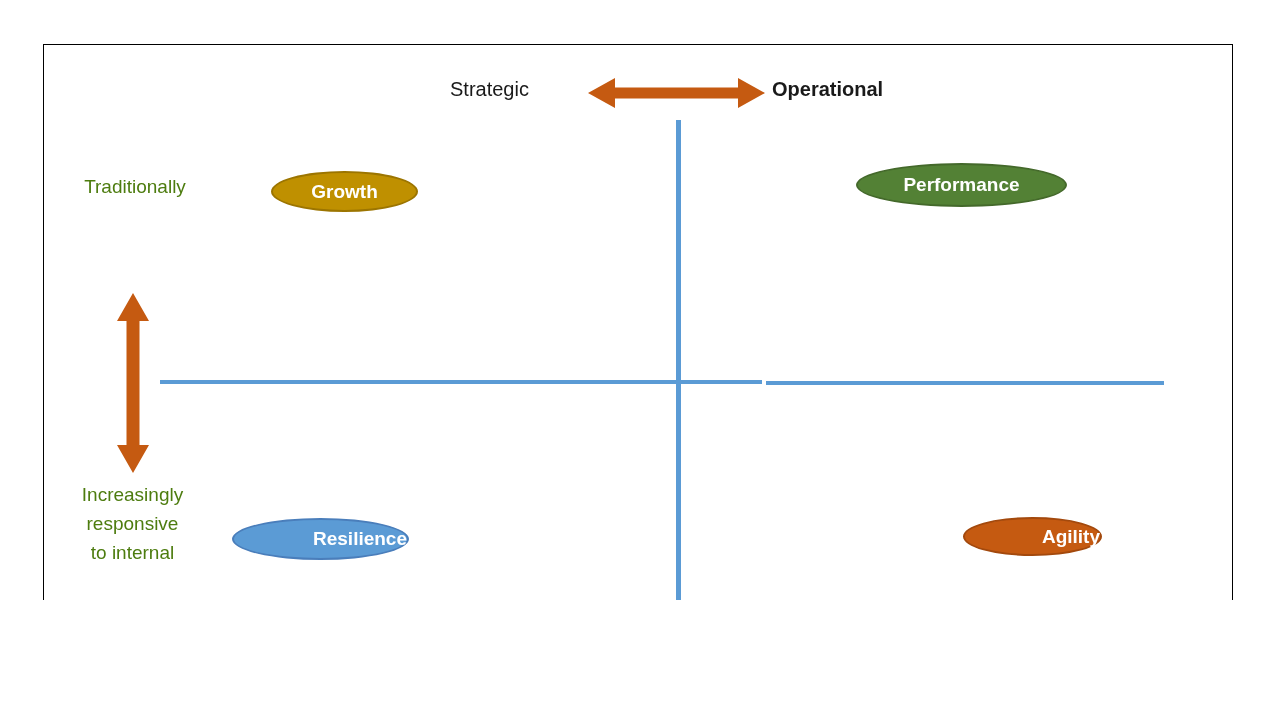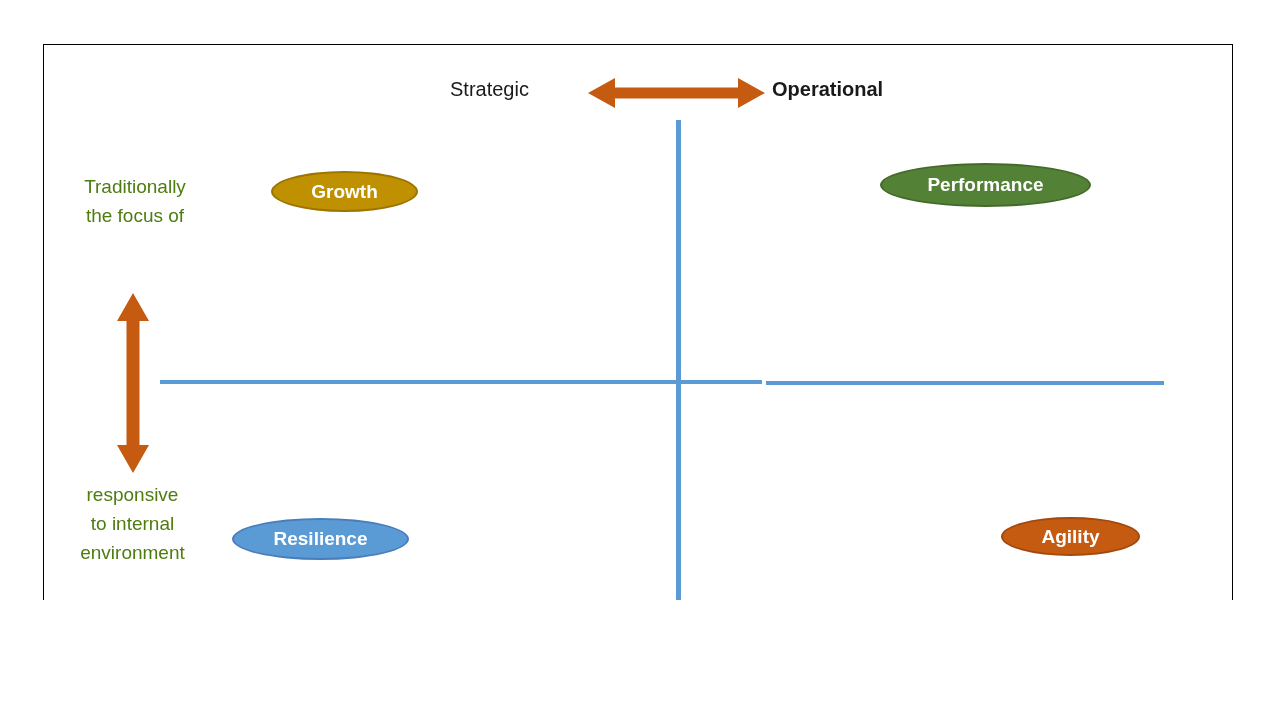--- a/index.html
+++ b/index.html
@@ -75,23 +75,23 @@
     border: 2px solid transparent;
     display: flex;
     align-items: center;
     justify-content: center;
     color: #ffffff;
     font-weight: bold;
     font-size: 19px;
     box-sizing: border-box;
   }
   .bubble.growth      { left: 271px; top: 171px; width: 147px; height: 41px; }
-  .bubble.performance { left: 880px; top: 163px; width: 211px; height: 44px; }
-  .bubble.resilience  { left: 232px; top: 518px; width: 177px; height: 42px; }
-  .bubble.agility     { left: 1001px; top: 517px; width: 139px; height: 39px; }
+  .bubble.performance { left: 856px; top: 163px; width: 211px; height: 44px; }
+  .bubble.resilience  { left: 232px; top: 518px; width: 177px; height: 42px; justify-content: flex-end; }
+  .bubble.agility     { left: 963px; top: 517px; width: 139px; height: 39px; justify-content: flex-end; }
 </style>
 </head>
 <body>
 
 <div class="canvas">
 
   <div class="frame"></div>
 
   <div class="top-label strategic">Strategic</div>
   <div class="top-label operational">Operational</div>
@@ -103,26 +103,25 @@
   <svg class="arrow-svg v-arrow" width="34" height="180" viewBox="0 0 34 180">
     <polygon points="17,0 33,28 23.5,28 23.5,152 33,152 17,180 1,152 10.5,152 10.5,28 1,28" fill="#C55A11"></polygon>
   </svg>
 
   <div class="axis-line v-line" style="background-color: rgb(91, 155, 213);"></div>
   <div class="axis-line h-line-left" style="background-color: rgb(91, 155, 213);"></div>
   <div class="axis-line h-line-right" style="background-color: rgb(91, 155, 213);"></div>
 
   <div class="side-text top">
     <div>Traditionally</div>
-    <div>the focus of</div>
   </div>
   <div class="side-text bottom">
+    <div>Increasingly</div>
     <div>responsive</div>
     <div>to internal</div>
-    <div>environment</div>
   </div>
 
   <div class="bubble growth" style="background-color: rgb(191, 144, 0); border-color: rgb(156, 117, 0);">
     <span>Growth</span>
   </div>
   <div class="bubble performance" style="background-color: rgb(83, 129, 53); border-color: rgb(68, 105, 43);">
     <span>Performance</span>
   </div>
   <div class="bubble resilience" style="background-color: rgb(91, 155, 213); border-color: rgb(74, 126, 187);">
     <span>Resilience</span>

